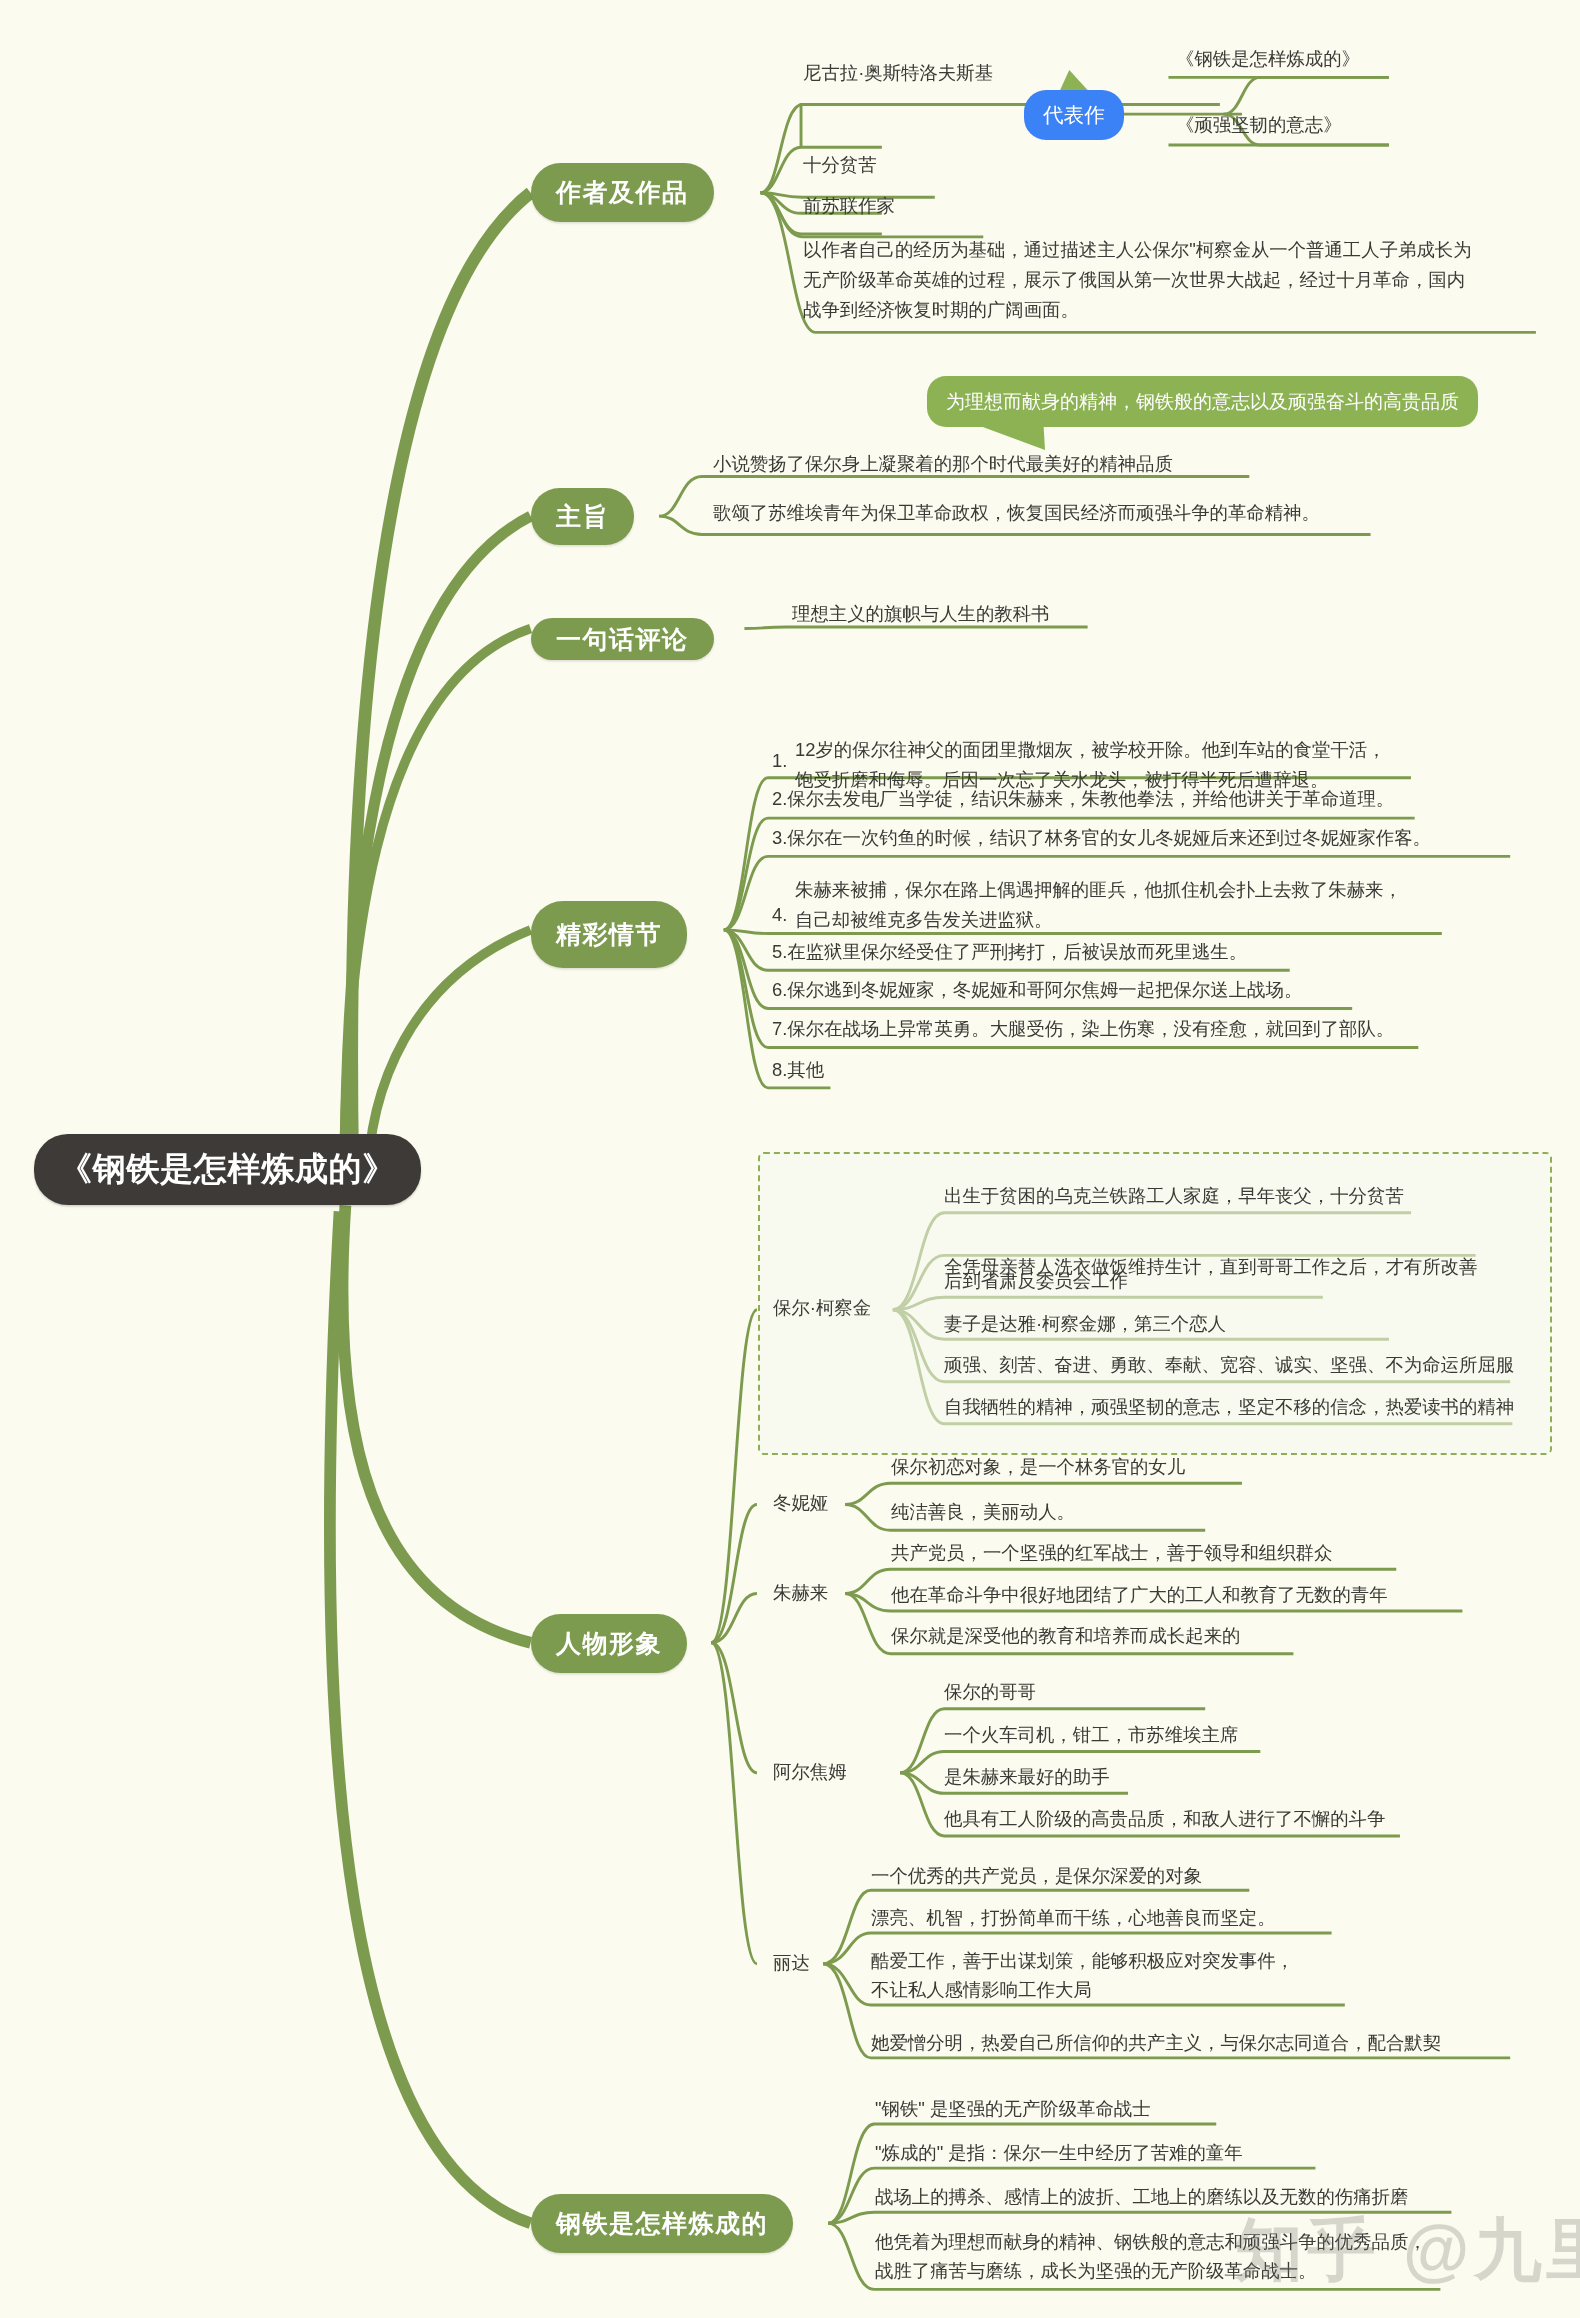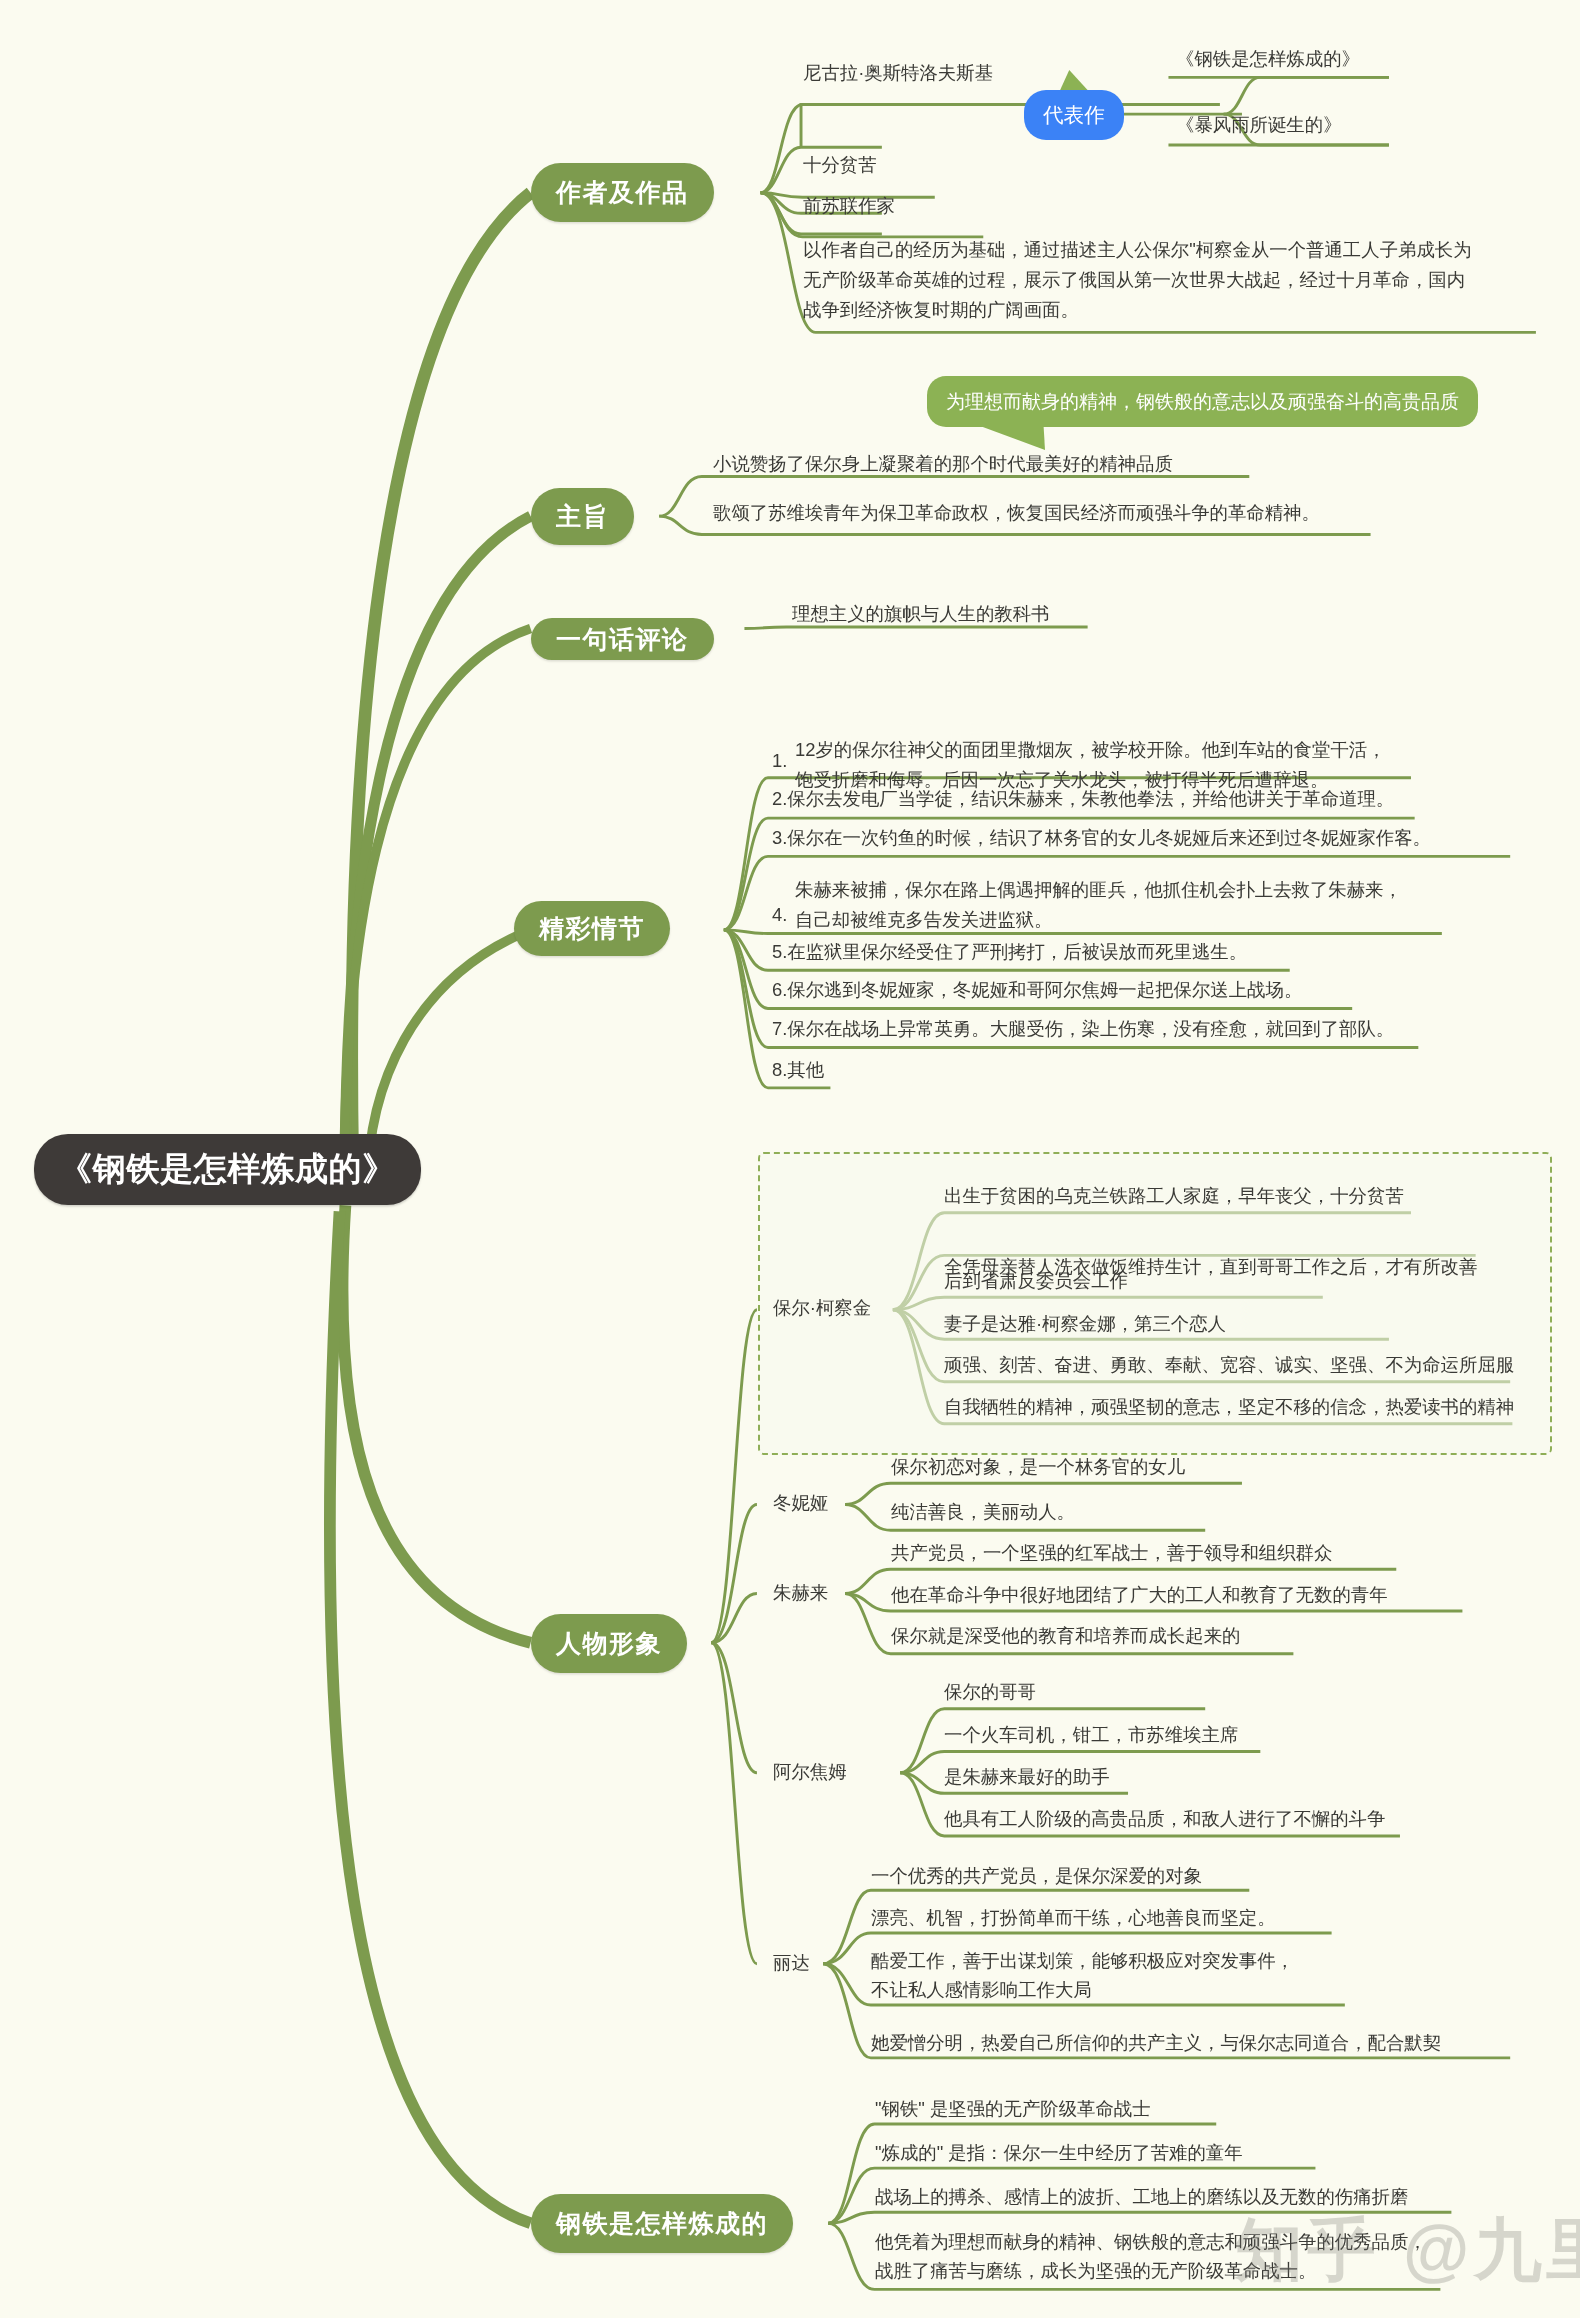--- a/index.html
+++ b/index.html
@@ -173,36 +173,36 @@
   <div class="leaf" style="left:803px; top:193px;">前苏联作家</div>
   <div class="leaf" style="left:803px; top:235px; width:739px; line-height:1.62;">以作者自己的经历为基础，通过描述主人公保尔"柯察金从一个普通工人子弟成长为
 无产阶级革命英雄的过程，展示了俄国从第一次世界大战起，经过十月革命，国内
 战争到经济恢复时期的广阔画面。</div>
 
   <svg class="links" viewBox="0 0 2150 3155" style="z-index:3;">
     <path d="M 1455,95 L 1420,172 L 1520,166 Z" fill="#8cb254"></path>
   </svg>
   <div class="node pill" style="left:1024px; top:90px; height:50px;">代表作</div>
   <div class="leaf" style="left:1176px; top:46px;">《钢铁是怎样炼成的》</div>
-  <div class="leaf" style="left:1176px; top:112px;">《暴风雨所诞生的》</div>
+  <div class="leaf" style="left:1176px; top:112px;">《顽强坚韧的意志》</div>
 
   <div class="node branch" style="left:531px; top:488px; height:57px;">主旨</div>
 
   <svg class="links" viewBox="0 0 2150 3155" style="z-index:3;">
     <path d="M 1330,578 L 1420,578 L 1422,612 Z" fill="#8cb254"></path>
   </svg>
   <div class="node bubble" style="left:927px; top:376px; height:51px;">为理想而献身的精神，钢铁般的意志以及顽强奋斗的高贵品质</div>
 
   <div class="leaf" style="left:713px; top:451px;">小说赞扬了保尔身上凝聚着的那个时代最美好的精神品质</div>
   <div class="leaf" style="left:713px; top:500px;">歌颂了苏维埃青年为保卫革命政权，恢复国民经济而顽强斗争的革命精神。</div>
 
   <div class="node branch" style="left:531px; top:618px; height:42px;text-align:right;">一句话评论</div>
   <div class="leaf" style="left:792px; top:601px;">理想主义的旗帜与人生的教科书</div>
 
-  <div class="node branch" style="left:514px; top:901px; height:55px;">精彩情节</div>
+  <div class="node branch" style="left:531px; top:901px; height:67px;">精彩情节</div>
 
   <div class="num" style="left:772px; top:750px;">1.</div>
   <div class="leaf" style="left:795px; top:719px; line-height:1.62;margin-top:16px;">12岁的保尔往神父的面团里撒烟灰，被学校开除。他到车站的食堂干活，
 饱受折磨和侮辱。后因一次忘了关水龙头，被打得半死后遭辞退。</div>
 
   <div class="leaf" style="left:772px; top:786px;">2.保尔去发电厂当学徒，结识朱赫来，朱教他拳法，并给他讲关于革命道理。</div>
   <div class="leaf" style="left:772px; top:825px;">3.保尔在一次钓鱼的时候，结识了林务官的女儿冬妮娅后来还到过冬妮娅家作客。</div>
 
   <div class="num" style="left:772px; top:904px;">4.</div>
   <div class="leaf" style="left:795px; top:875px; line-height:1.62;">朱赫来被捕，保尔在路上偶遇押解的匪兵，他抓住机会扑上去救了朱赫来，

